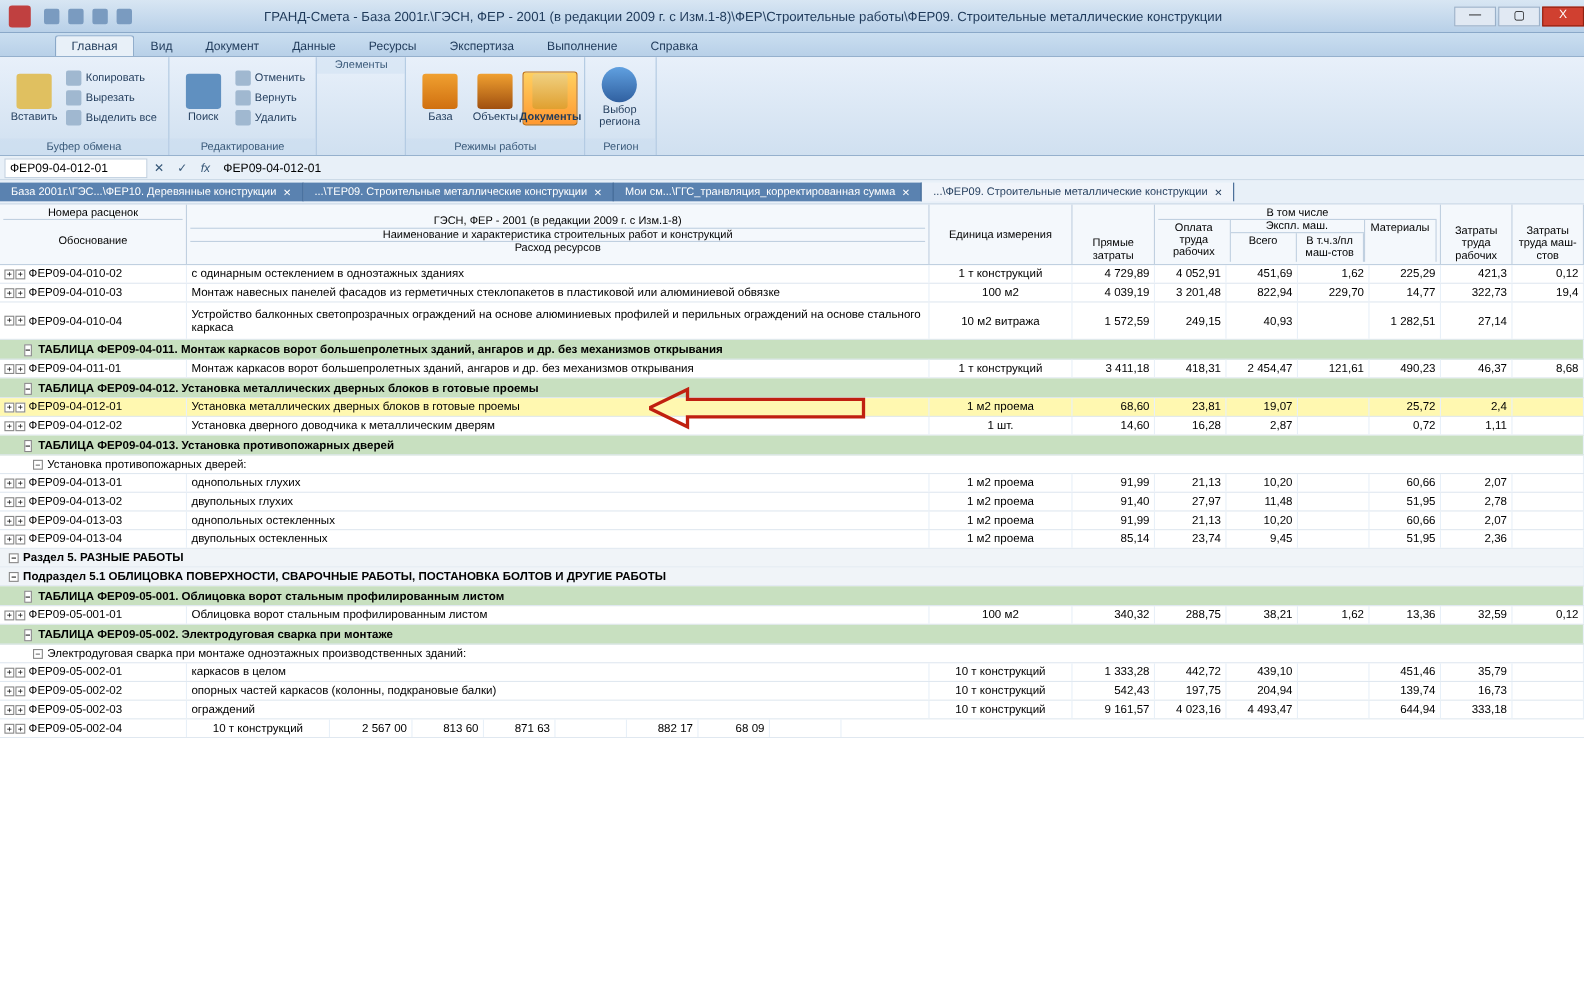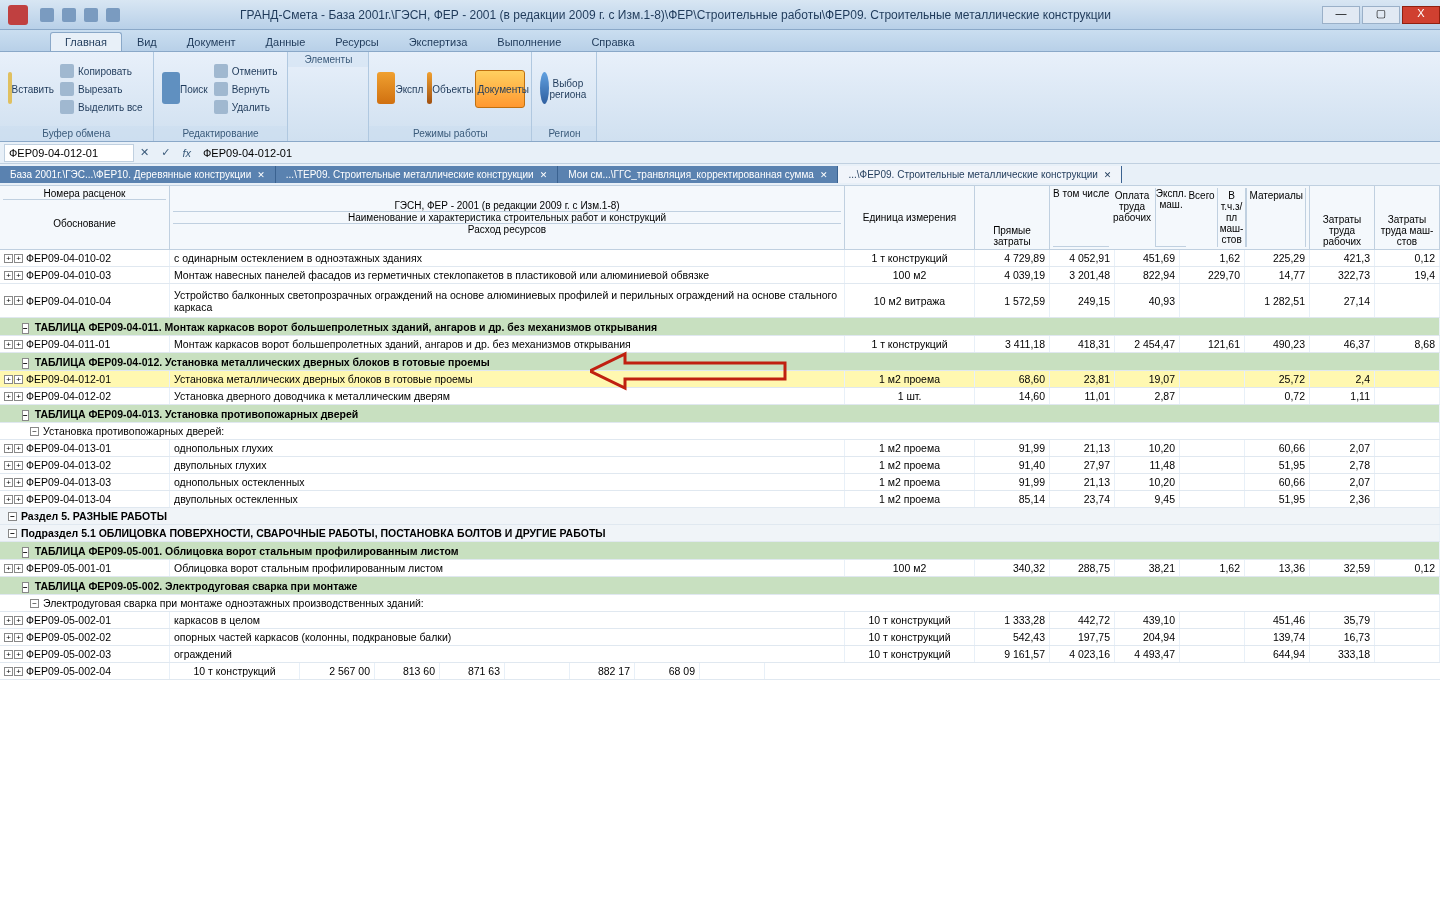--- a/index.html
+++ b/index.html
@@ -18,45 +18,45 @@
 
 .ribbon-tabs { height: 22px; background: linear-gradient(#cadef0, #b8d0e8); display: flex; align-items: flex-end; padding-left: 50px; border-bottom: 1px solid #8aa8c8; }
 .ribbon-tab { padding: 3px 14px; font-size: 11px; color: #1f3a5a; cursor: pointer; border: 1px solid transparent; border-bottom: none; }
 .ribbon-tab.active { background: #e8f0f8; border-color: #8aa8c8; border-radius: 3px 3px 0 0; }
 
 
 .ribbon-body { height: 90px; background: linear-gradient(#e8f0fa, #d0e0f0); border-bottom: 1px solid #8aa8c8; display: flex; }
 .ribbon-group { border-right: 1px solid #b0c8e0; display: flex; flex-direction: column; min-width: 60px; }
 .group-content { flex: 1; display: flex; align-items: center; padding: 2px 6px; }
 .group-label { text-align: center; font-size: 10px; color: #3a5a7a; padding: 2px 16px; background: rgba(200,220,240,.4); }
-.big-btn { display: flex; align-items: center; width: 50px; padding: 2px; cursor: pointer; font-size: 10px; color: #1f3a5a; text-align: center; }
+.big-btn { display: flex; flex-direction: column; align-items: center; width: 50px; padding: 2px; cursor: pointer; font-size: 10px; color: #1f3a5a; text-align: center; }
 .big-btn .icon { width: 32px; height: 32px; margin-bottom: 2px; border-radius: 3px; }
 .small-btns { display: flex; flex-direction: column; gap: 2px; }
 .small-btn { display: flex; align-items: center; gap: 4px; font-size: 10px; color: #1f3a5a; cursor: pointer; padding: 1px 4px; }
 .small-btn .sicon { width: 14px; height: 14px; background: #a0b8d0; border-radius: 2px; }
-.docs-active { background: linear-gradient(#ffd060, #ff9830); border: 1px solid #c07010; border-radius: 3px; padding: 1px; }
+.docs-active { background: linear-gradient(#ffd060, #ff9830); border: 1px solid #c07010; border-radius: 3px; padding: 1px; font-weight: bold; }
 
 
 .formula-bar { height: 22px; background: #e8f0f8; border-bottom: 1px solid #c0d0e0; display: flex; align-items: center; padding: 0 4px; font-size: 11px; }
 .name-box { width: 130px; padding: 2px 4px; background: #fff; border: 1px solid #c0d0e0; }
 .fb-btn { padding: 2px 6px; color: #3a5a7a; cursor: pointer; }
 .formula-input { flex: 1; padding: 2px 6px; }
 
 
 .doc-tabs { height: 22px; background: #e8f0f8; display: flex; border-bottom: 1px solid #c0d0e0; align-items: center; }
 .doc-tab { padding: 3px 10px; font-size: 10px; background: #5a82b0; color: #fff; border-right: 1px solid #3a6290; cursor: pointer; display: flex; align-items: center; gap: 6px; white-space: nowrap; overflow: hidden; }
 .doc-tab.active { background: #f0f4fa; color: #1f3a5a; }
 .doc-tab .x { font-size: 9px; }
 
 
 .grid { position: relative; }
 .grid-header { display: flex; background: #f4f8fc; border-bottom: 1px solid #c0d0e0; font-size: 10px; }
 .gh { border-right: 1px solid #c0d0e0; text-align: center; padding: 2px 3px; display: flex; flex-direction: column; justify-content: center; }
 .gh-group { border-bottom: 1px solid #c0d0e0; }
-.gh-stack { display: flex; flex-direction: row; }
+.gh-stack { display: flex; flex-direction: column; }
 .gh-row { display: flex; flex: 1; }
 .gh-row > div { border-right: 1px solid #c0d0e0; flex: 1; padding: 2px; text-align: center; }
 
 
 .grid-body { }
 .row { display: flex; font-size: 10.5px; border-bottom: 1px solid #e0e8f0; height: 17px; align-items: center; }
 .row.tall { height: 34px; }
 .row.header-row { background: #c8e0c0; font-weight: bold; height: 18px; }
 .row.highlight { background: #fff8b0; }
 .row.sub-header { background: #f0f4f8; font-weight: bold; }
@@ -154,21 +154,21 @@
   </div>
 
   <div class="ribbon-group">
     <div class="group-label">Элементы</div>
   </div>
 
   <div class="ribbon-group">
     <div class="group-content">
       <div class="big-btn">
         <div class="icon" style="background:linear-gradient(#f0a030,#d07010)"></div>
-        <span>Экспл</span>
+        <span>База</span>
       </div>
       <div class="big-btn">
         <div class="icon" style="background:linear-gradient(#f0a030,#a05010)"></div>
         <span>Объекты</span>
       </div>
       <div class="big-btn docs-active">
         <div class="icon" style="background:linear-gradient(#f0d080,#e0a030)"></div>
         <span>Документы</span>
       </div>
     </div>
@@ -328,21 +328,21 @@
         <div class="cell c-num "></div>
       </div>
       <div class="row">
         <div class="cell c-code"><span class="tree">
             <span class="tree-ctrl">+</span>
             <span class="tree-ctrl">+</span>
           </span>ФЕР09-04-012-02</div>
         <div class="cell c-name" style="">Установка дверного доводчика к металлическим дверям</div>
         <div class="cell c-unit">1 шт.</div>
         <div class="cell c-num w1">14,60</div>
-        <div class="cell c-num ">11,01</div>
+        <div class="cell c-num ">16,28</div>
         <div class="cell c-num ">2,87</div>
         <div class="cell c-num "></div>
         <div class="cell c-num ">0,72</div>
         <div class="cell c-num ">1,11</div>
         <div class="cell c-num "></div>
       </div>
       <div class="row header-row">
         <div class="cell" style="width:100%;padding-left:22px;font-weight:bold"><span class="tree" style="position:static;margin-right:6px"><span class="tree-ctrl">−</span></span>ТАБЛИЦА ФЕР09-04-013. Установка противопожарных дверей</div>
       </div>
       <div class="row">

